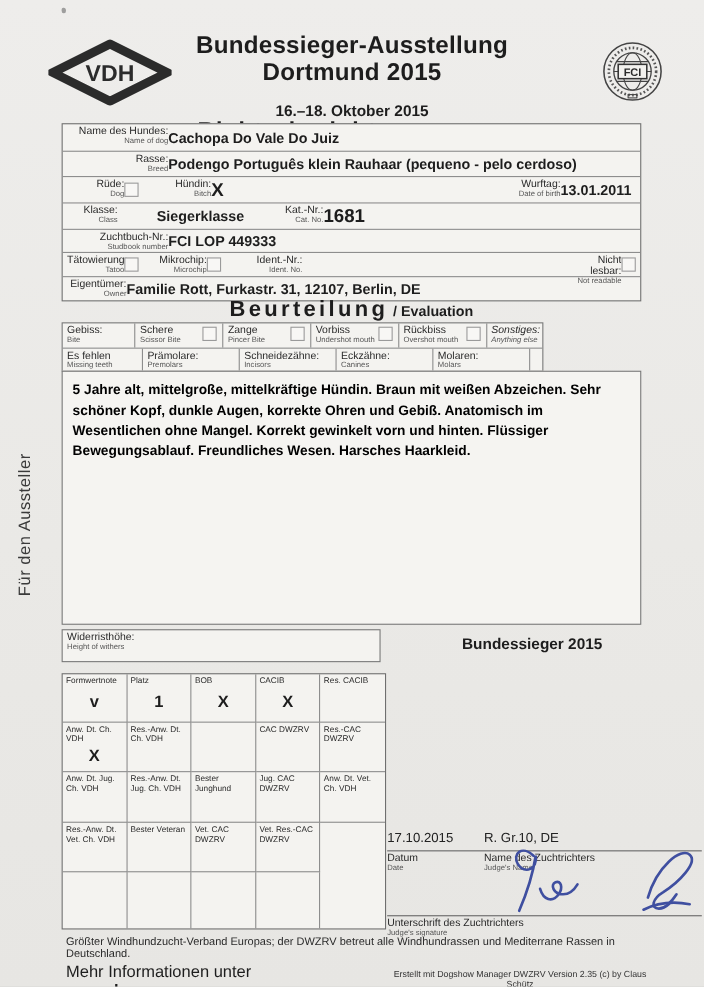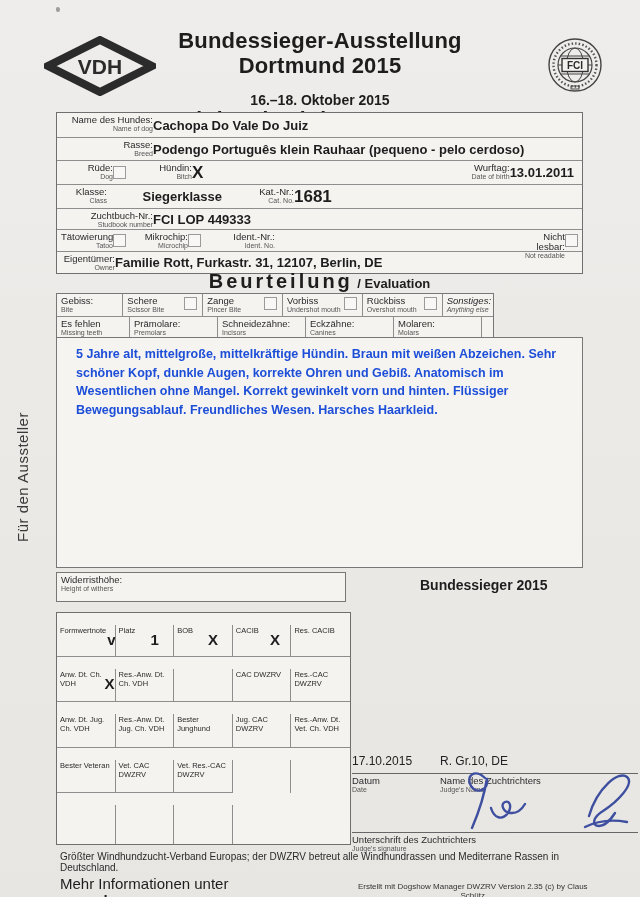--- a/index.html
+++ b/index.html
@@ -51,21 +51,21 @@
   .bgrow{display:flex;}
   .bgrow + .bgrow{border-top:1px solid #8d8d8d;}
   .bgcell{border-right:1px solid #8d8d8d;box-sizing:border-box;padding:2px 2px 2px 4px;display:flex;align-items:flex-start;}
   .bgcell:last-child{border-right:none;font-style:italic;}
   .bgcell .lbls{flex:1;}
   .bgcell .cbx{margin-top:1px;margin-right:3px;align-self:flex-start;}
   .w0{width:73px;} .w1{width:88px;} .w2{width:88px;} .w3{width:88px;} .w4{width:88px;} .w5{flex:1;}
   .eval-box{
     position:absolute;left:56px;top:337px;width:527px;height:231px;
     border:1px solid #777;background:#f5f4f1;box-sizing:border-box;
-    padding:7px 19px;font-size:12.5px;font-weight:600;line-height:1.48;color:#1d4ed8;
+    padding:7px 9px;font-size:12.5px;font-weight:600;line-height:1.48;color:#000000;
   }
   .side-label{
     position:absolute;left:14px;top:352px;height:190px;
     writing-mode:vertical-rl;transform:rotate(180deg);
     font-size:15px;color:#3a3a3a;letter-spacing:.5px;white-space:nowrap;
   }
 
   
   .withers{
     position:absolute;left:56px;top:572px;width:290px;height:30px;
@@ -73,21 +73,21 @@
   }
   .award{position:absolute;left:420px;top:577px;font-size:14px;font-weight:bold;}
 
   
   .results{
     position:absolute;left:56px;top:612px;width:295px;
     display:grid;grid-template-columns:repeat(5,1fr);
     grid-template-rows:44px 45px 46px 45px 51px;
     border:1px solid #6f6f6f;background:#f4f3f0;box-sizing:border-box;
   }
-  .rcell{border-right:1px solid #8d8d8d;border-bottom:1px solid #8d8d8d;box-sizing:border-box;display:flex;overflow:hidden;margin-top:12px;}
+  .rcell{border-right:1px solid #8d8d8d;border-bottom:1px solid #8d8d8d;box-sizing:border-box;display:flex;flex-direction:column;overflow:hidden;}
   .rcell:nth-child(5n){border-right:none;}
   .rcell:nth-last-child(-n+5){border-bottom:none;}
   .cl{font-size:7.5px;line-height:1.18;padding:2px 1px 0 3px;color:#2a2a2a;}
   .cv{flex:1;display:flex;align-items:center;justify-content:center;font-weight:bold;font-size:15px;padding-bottom:3px;}
 
   
   .sigblock{position:absolute;left:352px;top:748px;width:286px;}
   .sig-date-row{position:absolute;top:6px;left:0;width:100%;font-size:12px;color:#222;}
   .sig-date{position:absolute;left:0;top:0;}
   .sig-judge{position:absolute;left:88px;top:0;}
@@ -377,20 +377,24 @@
     <div class="rcell">
         <div class="cl">Bester Junghund</div>
         <div class="cv"></div>
       </div>
     <div class="rcell">
         <div class="cl">Jug. CAC DWZRV</div>
         <div class="cv"></div>
       </div>
 
     <div class="rcell">
+        <div class="cl">Anw. Dt. Vet. Ch. VDH</div>
+        <div class="cv"></div>
+      </div>
+    <div class="rcell">
         <div class="cl">Res.-Anw. Dt. Vet. Ch. VDH</div>
         <div class="cv"></div>
       </div>
     <div class="rcell">
         <div class="cl">Bester Veteran</div>
         <div class="cv"></div>
       </div>
     <div class="rcell">
         <div class="cl">Vet. CAC DWZRV</div>
         <div class="cv"></div>

